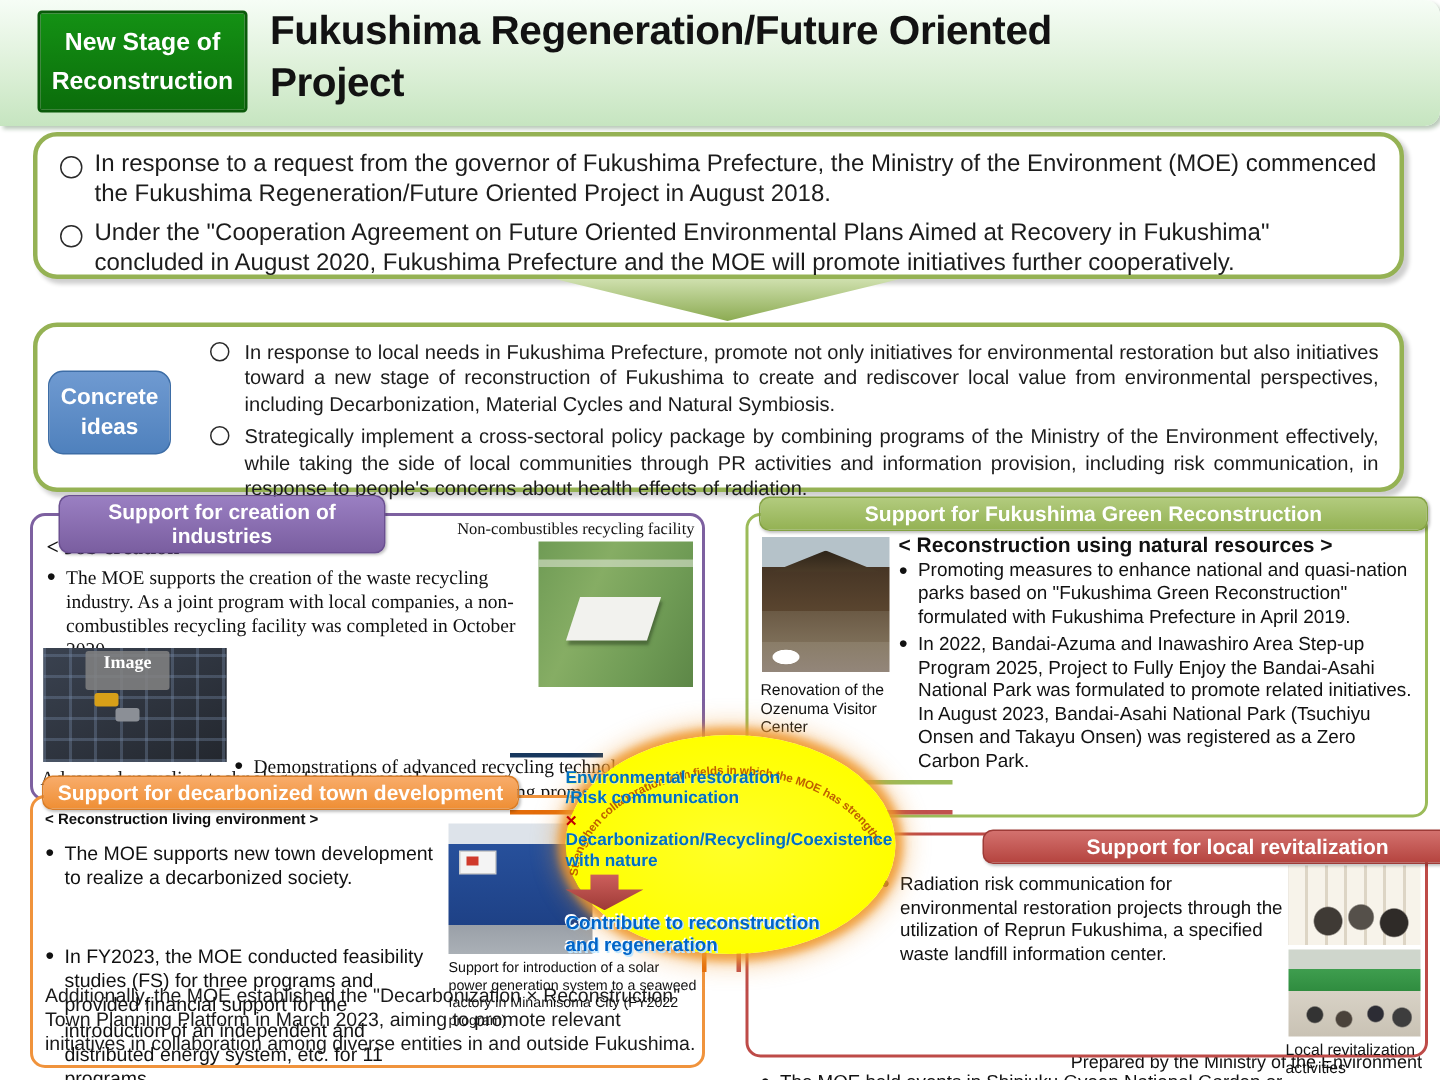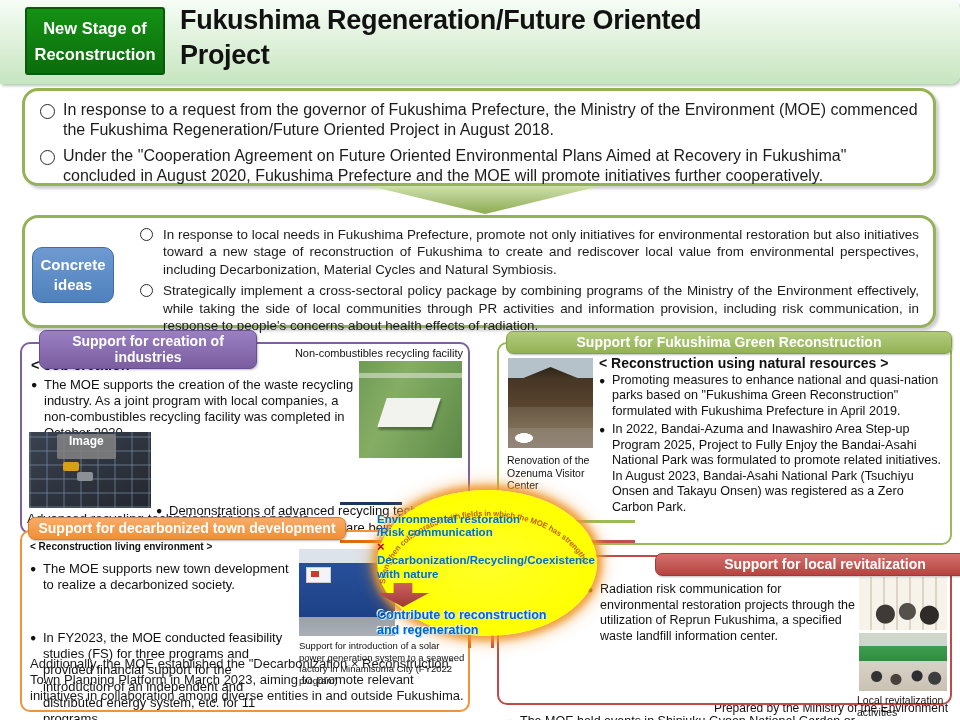--- a/index.html
+++ b/index.html
@@ -19,21 +19,21 @@
   .obullet { position:relative; padding-left:26px; font-size:16px; line-height:1.28; margin-bottom:5px; color:#1c1c1c; }
   .obullet::before { content:""; position:absolute; left:3px; top:4px; width:13px; height:13px; border:1.8px solid #2a2a2a; border-radius:50%; background:#fff; }
   .concrete .obullet { font-size:13.4px; text-align:justify; margin-bottom:4px; line-height:1.3; }
   .concrete .obullet::before { top:2px; width:11px; height:11px; }
   .concrete-label { left:32px; top:247px; width:82px; height:56px; background:linear-gradient(180deg,#6f9ad1 0%,#4f81bd 100%); border:1px solid #3d6da6; border-radius:10px; color:#fff; font-weight:bold; font-size:15px; text-align:center; display:flex; align-items:center; justify-content:center; line-height:1.35; padding:0 8px; }
 
   .big-arrow { left:370px; top:186px; width:230px; height:28px; background:linear-gradient(180deg,#cfe0ae 0%,#8cab52 100%); clip-path:polygon(0 0,100% 0,50% 100%); }
 
   
   .panel { background:#fff; border-radius:10px; z-index:1; }
-  .panel-industries { left:20px; top:342px; width:450px; height:192px; border:2.5px solid #7d60a0; }
+  .panel-industries { left:20px; top:342px; width:450px; height:192px; border:2.5px solid #7d60a0;font-family:Liberation Serif, serif; }
   .panel-green { left:497px; top:342px; width:455px; height:203px; border:2.5px solid #9bbb59; }
   .panel-decarb { left:20px; top:530px; width:450px; height:182px; border:2.5px solid #f0933c; }
   .panel-revital { left:497px; top:555px; width:455px; height:150px; border:2.5px solid #be4b48; }
 
   .tab { position:absolute; z-index:4; color:#fff; font-weight:bold; font-size:14px; text-align:center; border-radius:7px; padding:2px 8px 3px; box-shadow:1px 1px 2px rgba(0,0,0,.25); }
   .tab-industries { left:39px; top:330px; width:218px; background:linear-gradient(180deg,#9a7fc2 0%,#7a5ea0 100%); border:1px solid #6a4f90; }
   .tab-green { left:506px; top:331px; width:446px; background:linear-gradient(180deg,#b2cb7e 0%,#94b254 100%); border:1px solid #84a244; }
   .tab-decarb { left:28px; top:517px; width:318px; background:linear-gradient(180deg,#f8ac6a 0%,#ef8f35 100%); border:1px solid #d87d28; }
   .tab-revital { left:655px; top:553px; width:340px; background:linear-gradient(180deg,#d3716e 0%,#b5443f 100%); border:1px solid #9e3b37; }
 

